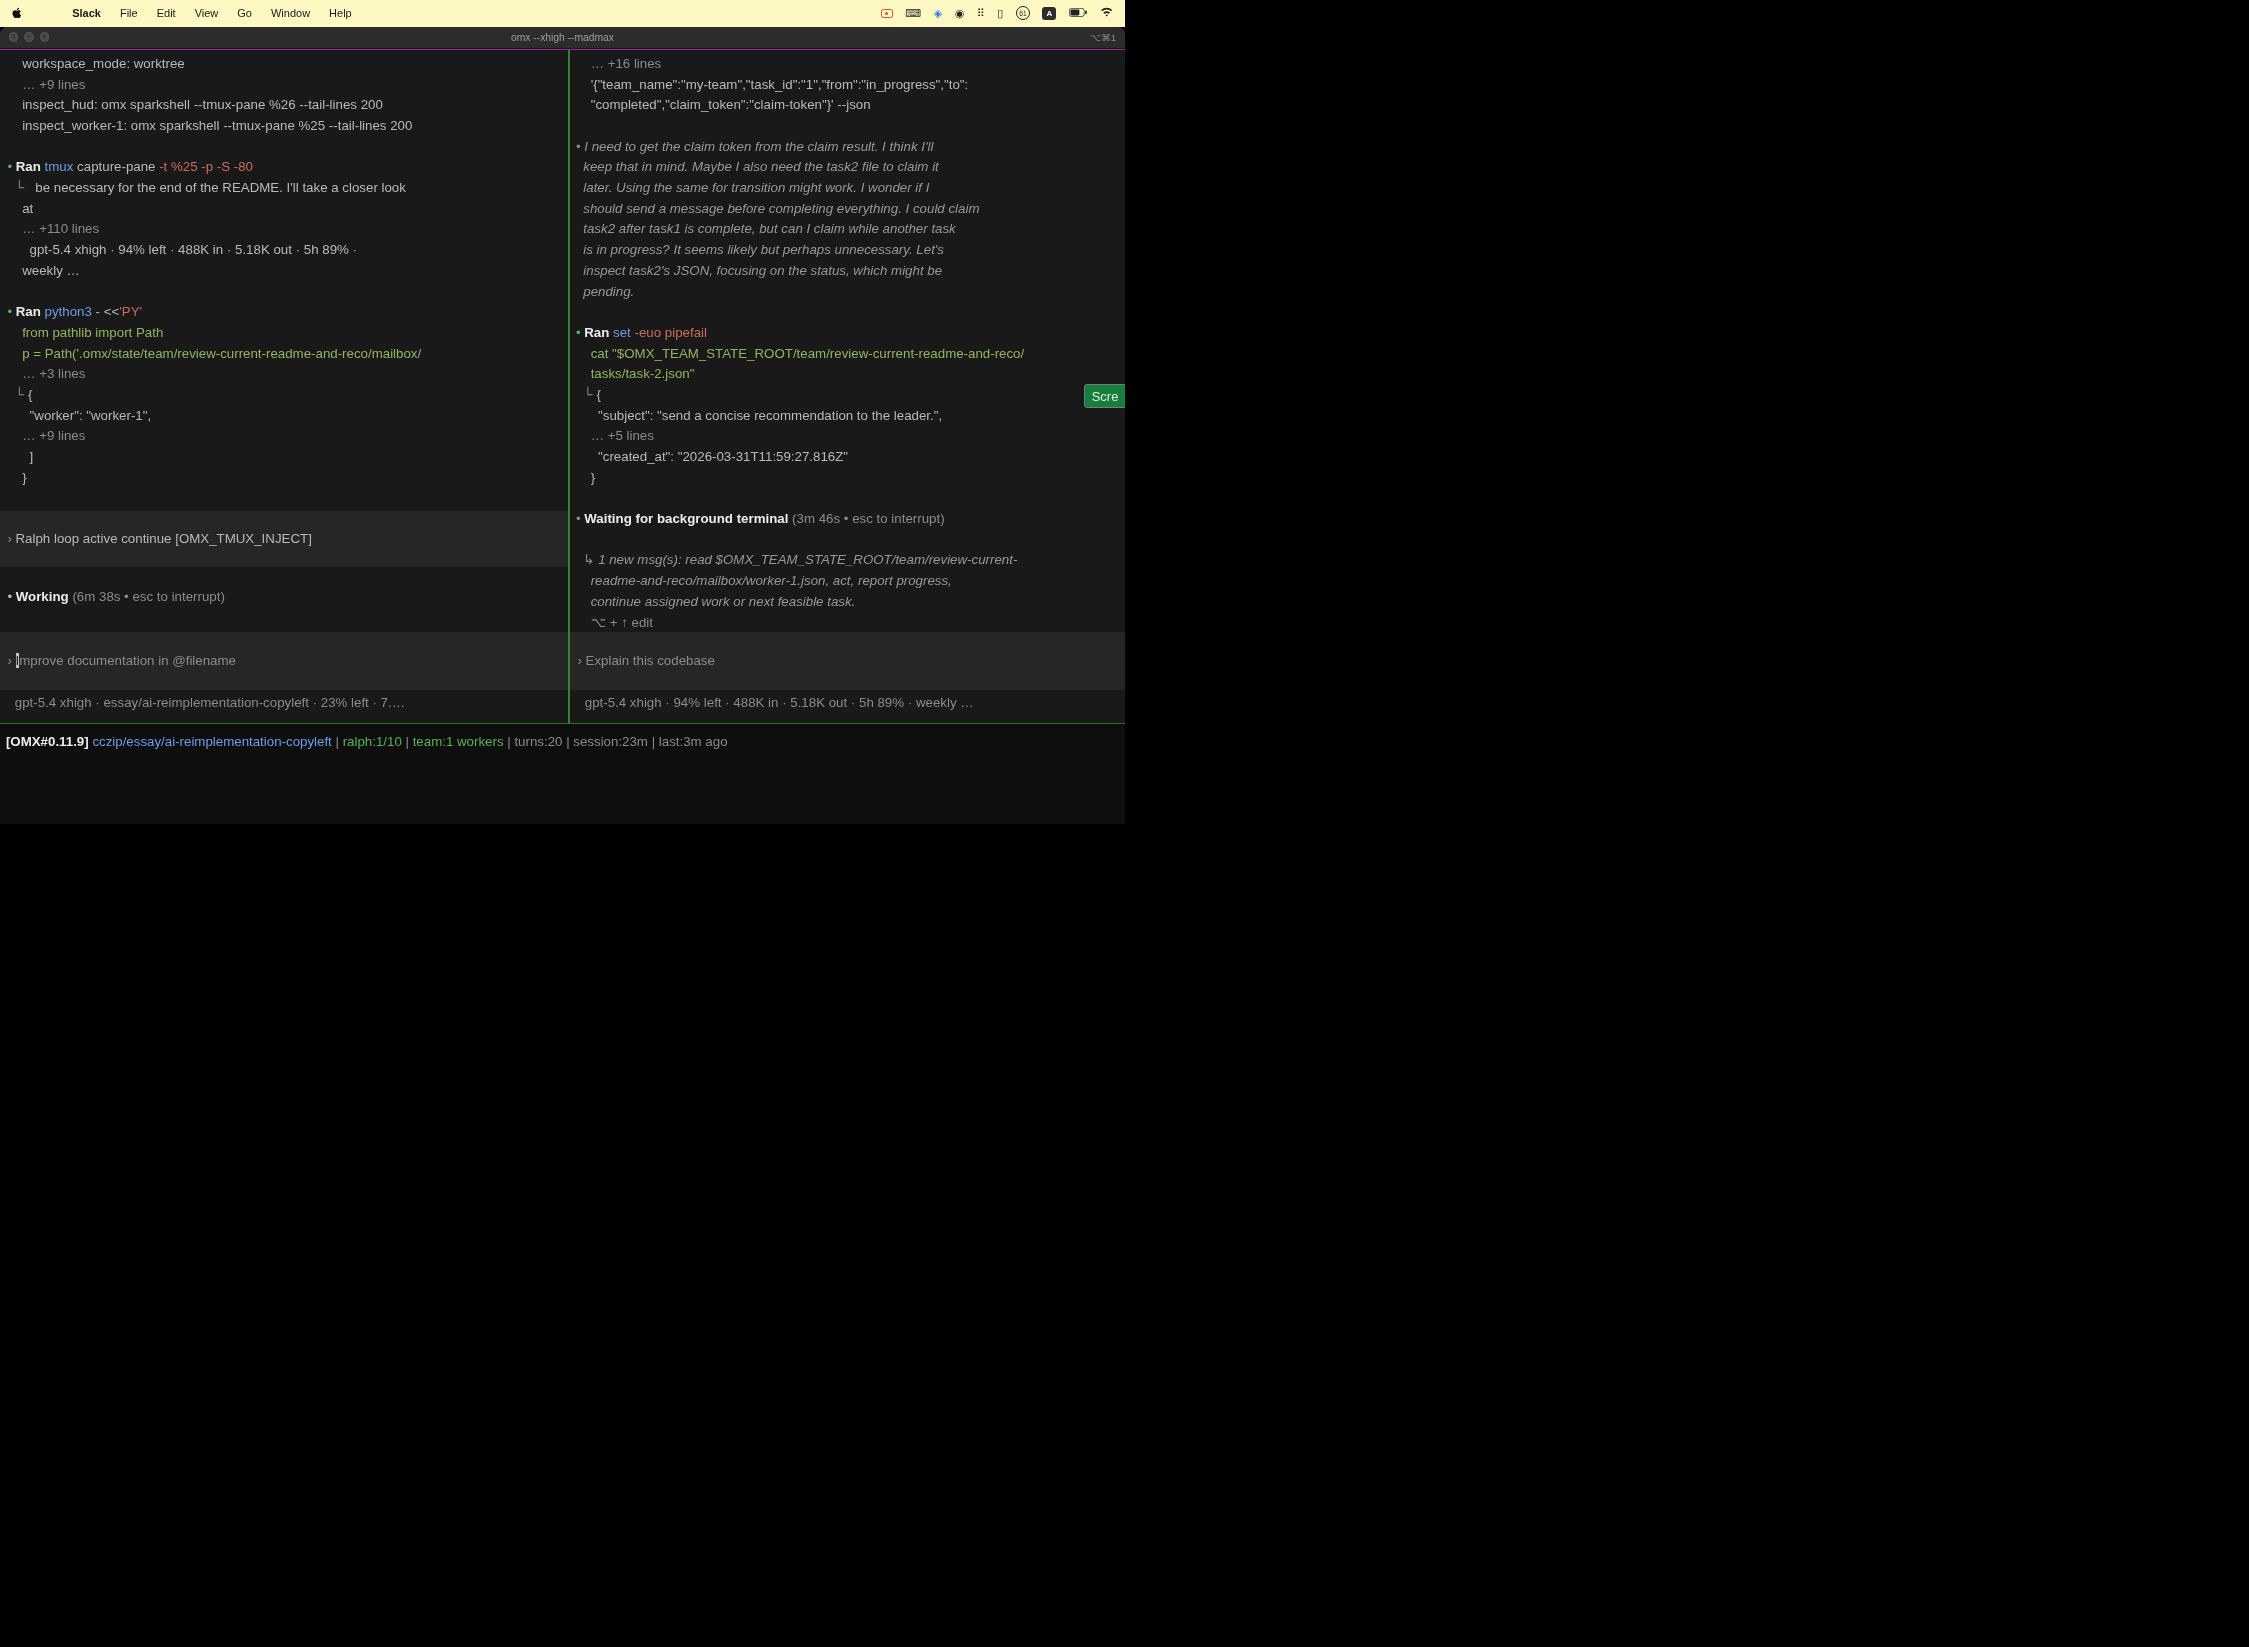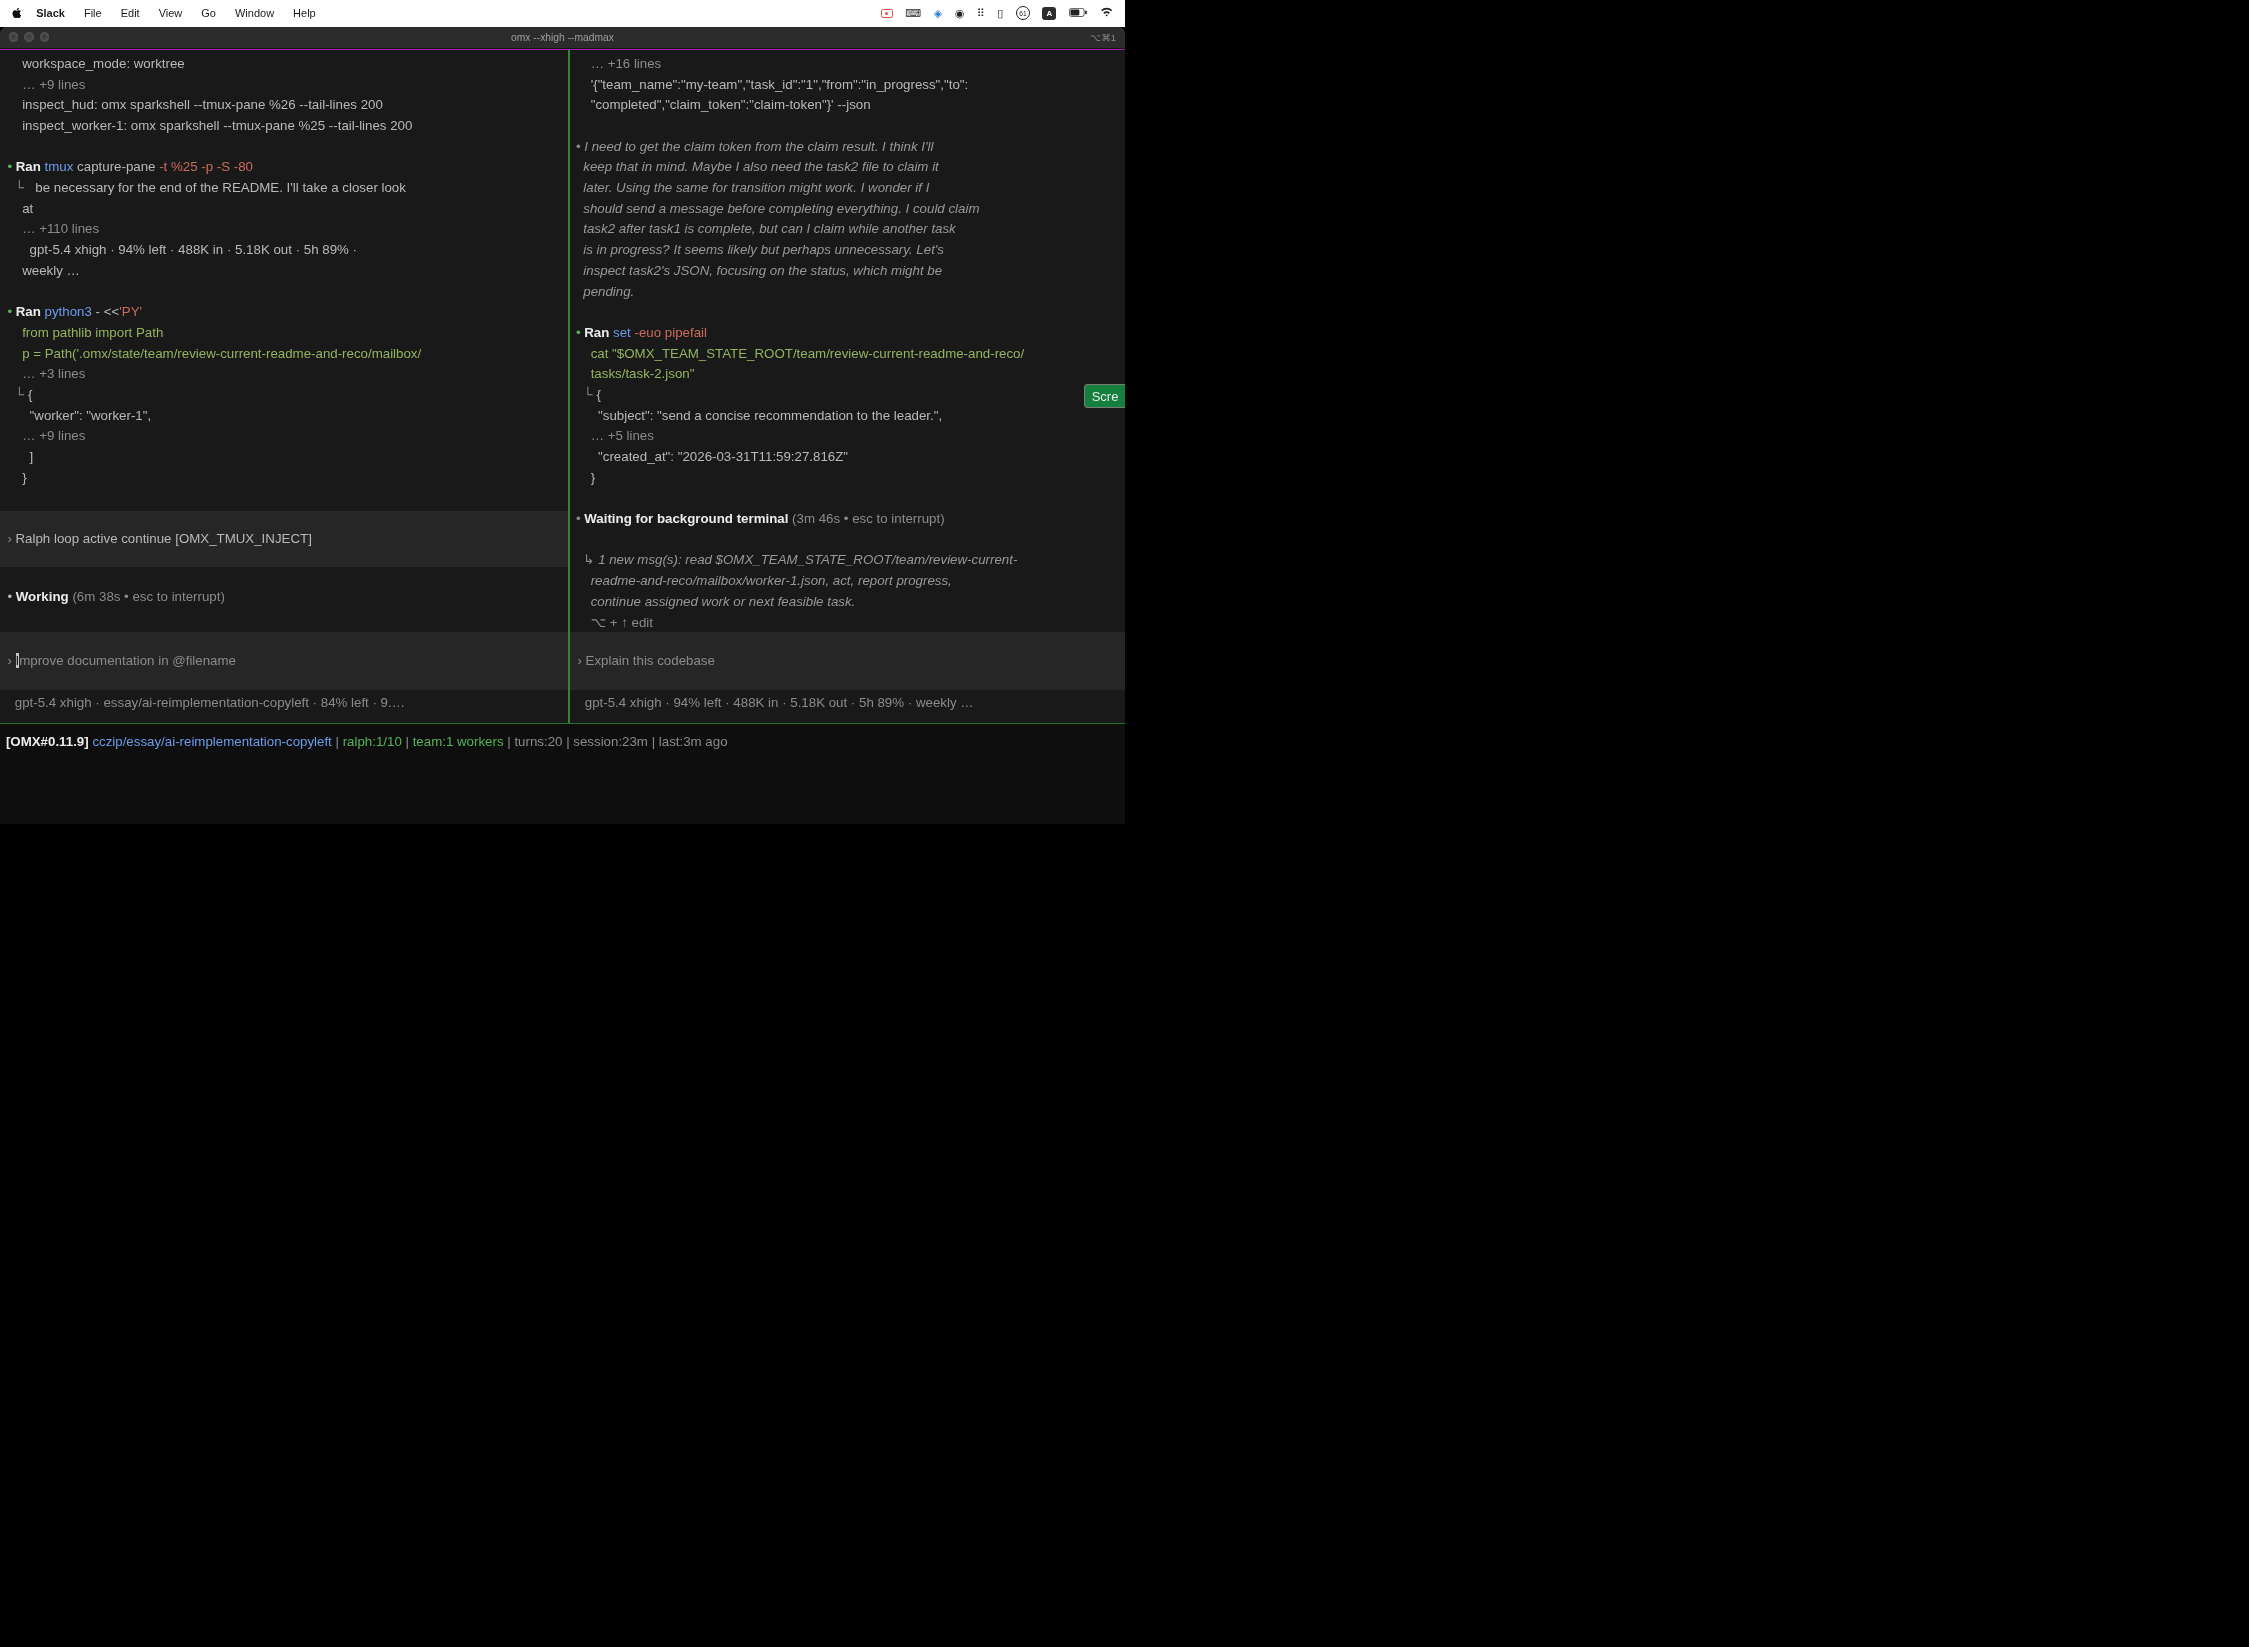--- a/index.html
+++ b/index.html
@@ -1,21 +1,21 @@
 <!DOCTYPE html>
 <html style="font-size:11.8px"><head>
 <meta charset="utf-8">
 <style>
   * { margin:0; padding:0; box-sizing:border-box; }
   html,body { width:1125px; height:824px; background:#000; overflow:hidden; }
   body { font-family:"Liberation Sans", sans-serif; position:relative; }
 
   
-  .menubar { position:absolute; top:0; left:0; right:0; height:26.6px; background:#ffffff;
-    display:flex; align-items:center; padding:0 11.8px; color:#1a1a1a; font-size:11px; }
+  .menubar { position:absolute; top:0; left:0; right:0; height:26.6px; background:#fef9c3;
+    display:flex; align-items:center; padding:0 11.8px; color:#1a1a1a; font-size:11px;gap:36px; }
   .menubar .apple { display:flex; align-items:center; margin-right:3px; }
   .menu-items { display:flex; align-items:center; gap:19px; margin-left:11.8px; }
   .menu-item { cursor:default; }
   .menu-item.app-name { font-weight:700; }
   .status-icons { margin-left:auto; display:flex; align-items:center; gap:12.5px; color:#222; font-size:11px; }
   .icon-rec { width:11.8px; height:8.9px; border:1.5px solid #df5140; border-radius:2.2px; position:relative; }
   .icon-rec::after { content:""; position:absolute; left:50%; top:50%; width:3px; height:3px;
     margin:-1.5px 0 0 -1.5px; border-radius:50%; background:#df5140; }
   .icon-badge61 { width:14px; height:14px; border:1.1px solid #222; border-radius:50%;
     font-size:6.6px; display:flex; align-items:center; justify-content:center; color:#222; }
@@ -150,21 +150,21 @@
             <div class="t-line"><span class="s-dim">    … +3 lines</span></div>
             <div class="t-line"><span class="s-dim">  └ </span><span class="s-fg">{</span></div>
             <div class="t-line"><span class="s-fg">      "worker": "worker-1",</span></div>
             <div class="t-line"><span class="s-dim">    … +9 lines</span></div>
             <div class="t-line"><span class="s-fg">      ]</span></div>
             <div class="t-line"><span class="s-fg">    }</span></div>
           </div>
         <div class="band band-1"><span class="s-dim">› </span><span class="s-fg">Ralph loop active continue [OMX_TMUX_INJECT]</span></div>
         <div class="working-line"><span class="s-fg">• </span><span class="s-boldwhite">Working</span><span class="s-dim"> (6m 38s • esc to interrupt)</span></div>
         <div class="band band-2"><span class="s-dim">› </span><span class="s-cursor">I</span><span class="s-dim">mprove documentation in @filename</span></div>
-        <div class="pane-status"><span class="s-dim">  gpt-5.4 xhigh · essay/ai-reimplementation-copyleft · 84% left · 9.…</span></div>
+        <div class="pane-status"><span class="s-dim">  gpt-5.4 xhigh · essay/ai-reimplementation-copyleft · 23% left · 7.…</span></div>
       </div>
 
       <div class="divider-v"></div>
 
       <div class="pane pane-right">
         <div class="code">
             <div class="t-line"><span class="s-dim">    … +16 lines</span></div>
             <div class="t-line"><span class="s-fg">    '{"team_name":"my-team","task_id":"1","from":"in_progress","to":</span></div>
             <div class="t-line"><span class="s-fg">    "completed","claim_token":"claim-token"}' --json</span></div>
             <div class="t-line">&nbsp;</div>

